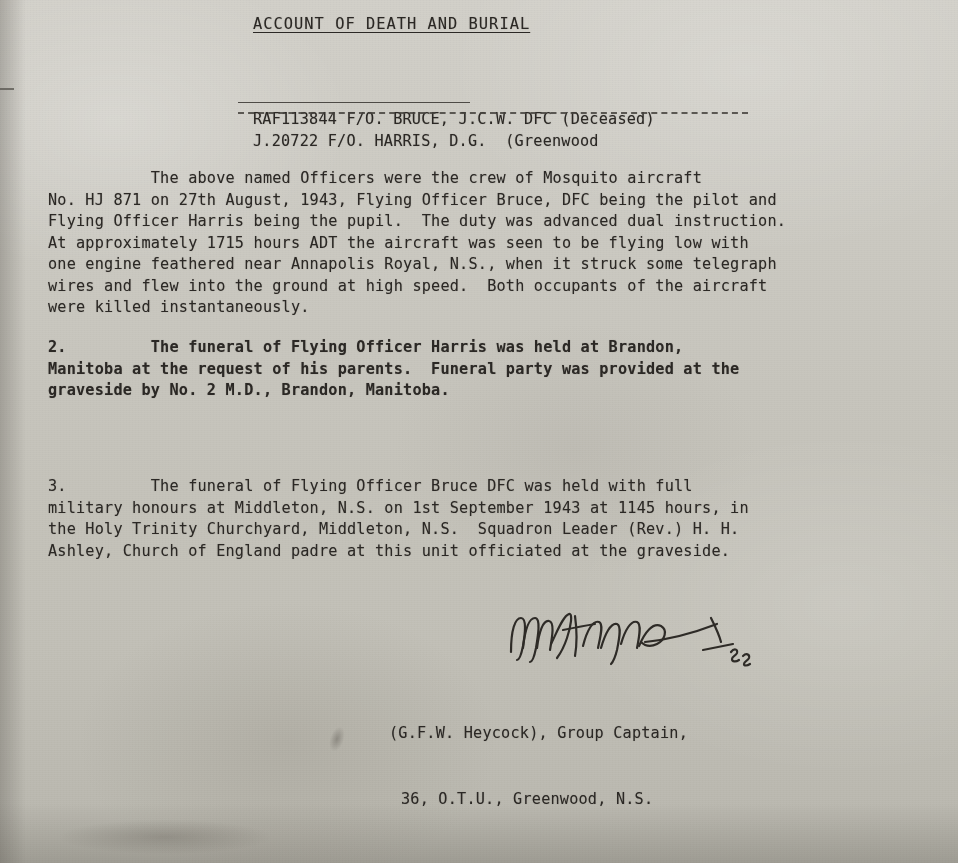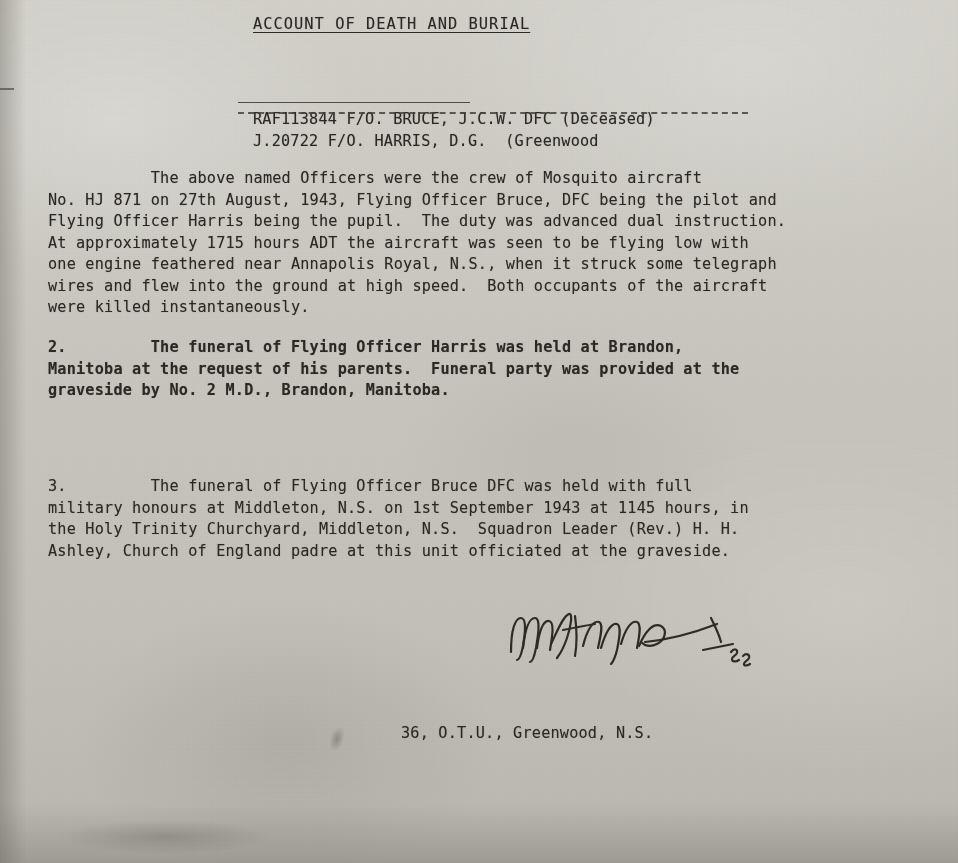--- a/index.html
+++ b/index.html
@@ -209,17 +209,18 @@
         <path d="M134,46 C140,32 148,22 156,26 C163,30 160,40 152,44 C146,47 140,46 136,42"></path>
         <path d="M140,42 C160,40 186,34 212,24"></path>
         <path d="M206,18 C210,26 214,34 216,42"></path>
         <path d="M198,50 L228,44"></path>
         <path d="M226,52 C229,48 233,49 232,53 C231,56 227,56 227,59 C227,62 231,62 234,60"></path>
         <path d="M238,56 C241,53 245,54 244,58 C243,61 239,61 239,64 C239,66 242,66 245,64"></path>
       </svg>
     </div>
 
     <div class="typed closing">
+      <div>(G.F.W. Heycock), Group Captain,</div>
       <div style="padding-left:12px">36, O.T.U., Greenwood, N.S.</div>
     </div>
 
   </div>
 </div>
 
 </body></html>

